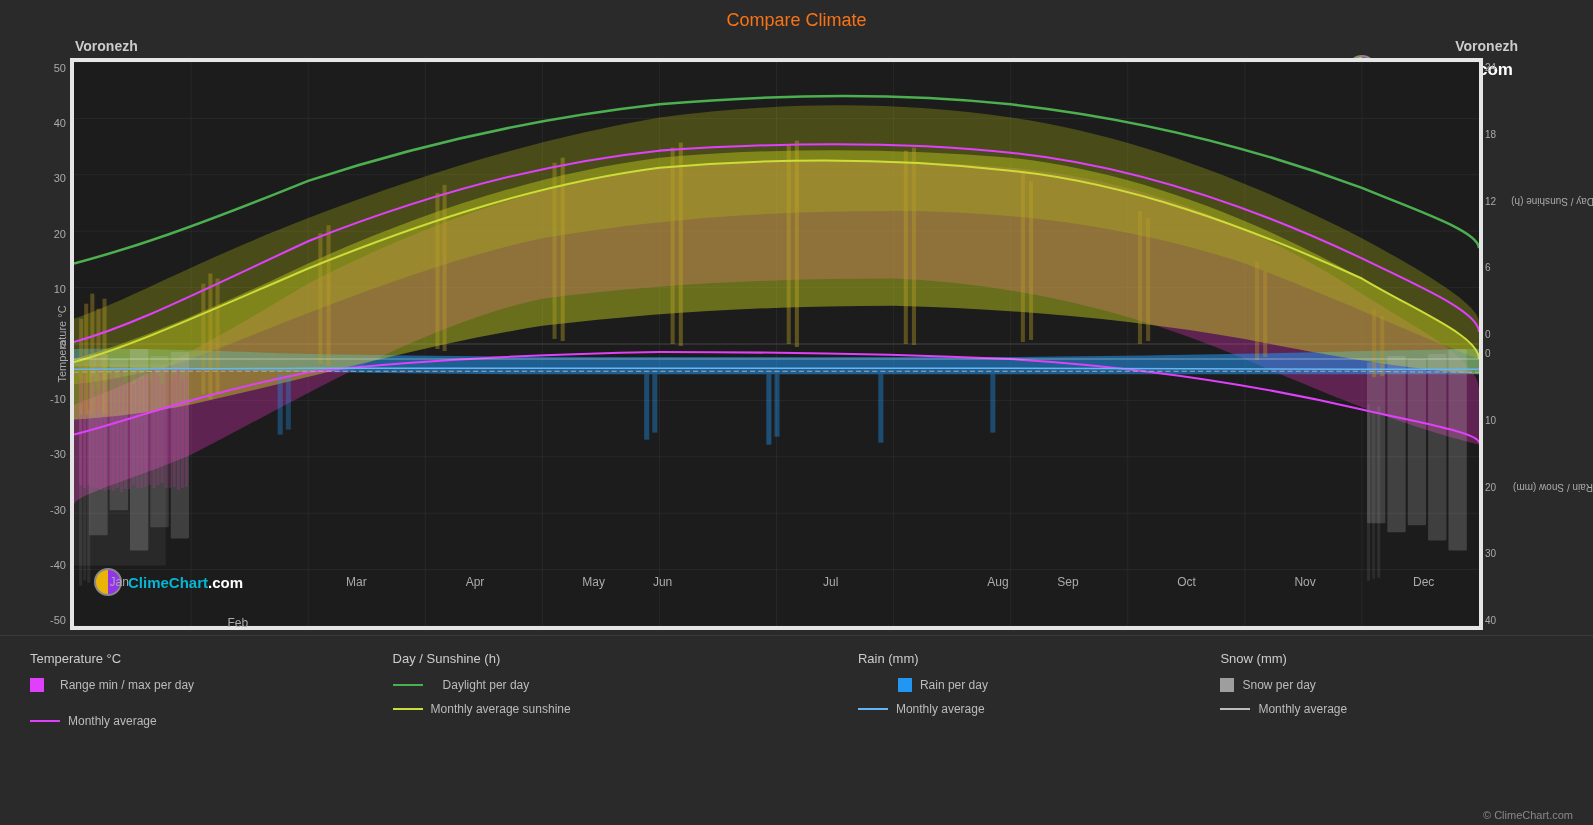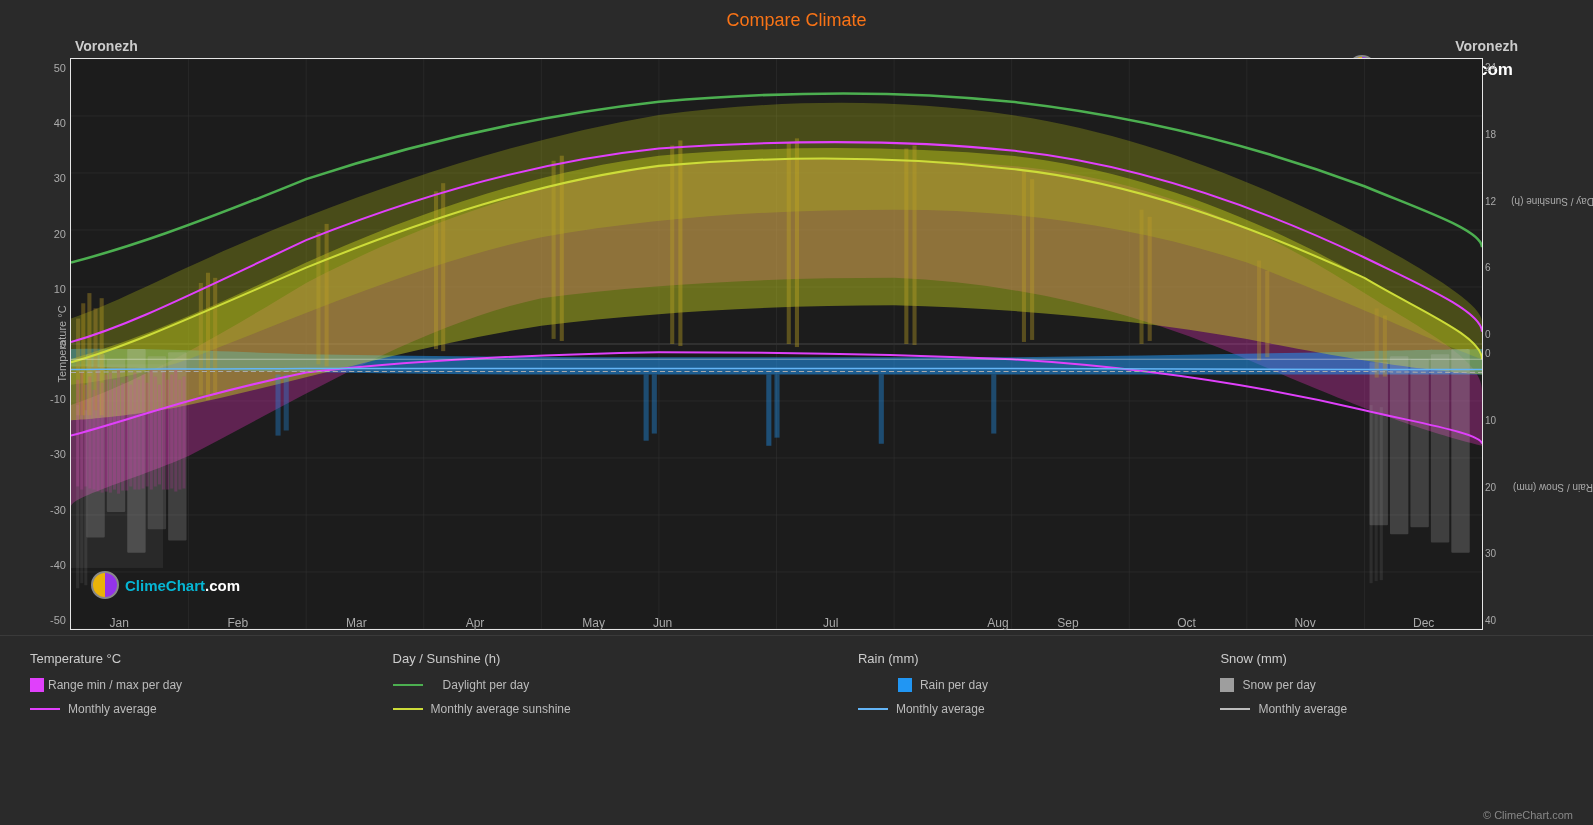--- a/index.html
+++ b/index.html
@@ -47,21 +47,21 @@
       <span>20</span>
       <span>10</span>
       <span>0</span>
       <span>-10</span>
       <span>-30</span>
       <span>-30</span>
       <span>-40</span>
       <span>-50</span>
     </div>
 
-    <div style="flex:1; position:relative; background:#1c1c1c; border:1px solid #e5e5e5; overflow:hidden;">
+    <div style="flex:1; position:relative; background:#1c1c1c; border:4px solid #e5e5e5; overflow:hidden;">
       <svg width="100%" height="100%" viewBox="0 0 1380 560" preserveAspectRatio="none">
 
         <line x1="0" y1="0" x2="1380" y2="0" stroke="#333" stroke-width="0.5"></line>
         <line x1="0" y1="56" x2="1380" y2="56" stroke="#333" stroke-width="0.5"></line>
         <line x1="0" y1="112" x2="1380" y2="112" stroke="#333" stroke-width="0.5"></line>
         <line x1="0" y1="168" x2="1380" y2="168" stroke="#333" stroke-width="0.5"></line>
         <line x1="0" y1="224" x2="1380" y2="224" stroke="#333" stroke-width="0.5"></line>
         <line x1="0" y1="280" x2="1380" y2="280" stroke="#444" stroke-width="1"></line>
         <line x1="0" y1="336" x2="1380" y2="336" stroke="#333" stroke-width="0.5"></line>
         <line x1="0" y1="392" x2="1380" y2="392" stroke="#333" stroke-width="0.5"></line>
@@ -226,38 +226,38 @@
           <span>30</span>
           <span>40</span>
         </div>
         <div style="writing-mode:vertical-rl; transform:rotate(90deg); font-size:10px; color:#aaa; white-space:nowrap; display:flex; align-items:center; justify-content:center; flex:1;">Rain / Snow (mm)</div>
       </div>
     </div>
   </div>
 
   <div style="position:absolute; bottom:195px; left:60px; right:110px; display:flex; font-size:12px; color:#aaa; padding-top:4px;">
     <span style="flex:1; text-align:center;">Jan</span>
-    <span style="flex:1; text-align:center;">Feb</span>
+    <span style="flex:1; text-align:center;margin-top:41px;">Feb</span>
     <span style="flex:1; text-align:center;">Mar</span>
     <span style="flex:1; text-align:center;">Apr</span>
     <span style="flex:1; text-align:center;">May</span>
     <span style="flex:1; text-align:left;">Jun</span>
     <span style="flex:1; text-align:center;">Jul</span>
     <span style="flex:1; text-align:right;">Aug</span>
     <span style="flex:1; text-align:center;">Sep</span>
     <span style="flex:1; text-align:center;">Oct</span>
     <span style="flex:1; text-align:center;">Nov</span>
     <span style="flex:1; text-align:center;">Dec</span>
   </div>
 
   <div style="position:absolute; bottom:0; left:0; right:0; height:190px; background:#2a2a2a; display:flex; flex-direction:row; padding:15px 20px 5px 20px; border-top:1px solid #3a3a3a;">
 
     <div style="flex:1; padding:0 10px;">
       <div style="font-size:13px; color:#ccc; margin-bottom:12px;">Temperature °C</div>
-      <div style="display:flex; align-items:center; gap:4px; margin-bottom:10px; font-size:12px; color:#bbb;">
+      <div style="display:flex; align-items:center; gap:16px; margin-bottom:22px; font-size:12px; color:#bbb;">
         <div style="width:14px; height:14px; background:#e040fb; flex-shrink:0;"></div>
         <span>Range min / max per day</span>
       </div>
       <div style="display:flex; align-items:center; gap:8px; margin-bottom:10px; font-size:12px; color:#bbb;">
         <div style="width:30px; height:2px; background:#e040fb; flex-shrink:0;"></div>
         <span>Monthly average</span>
       </div>
     </div>
 
     <div style="flex:1.3; padding:0 10px;">

